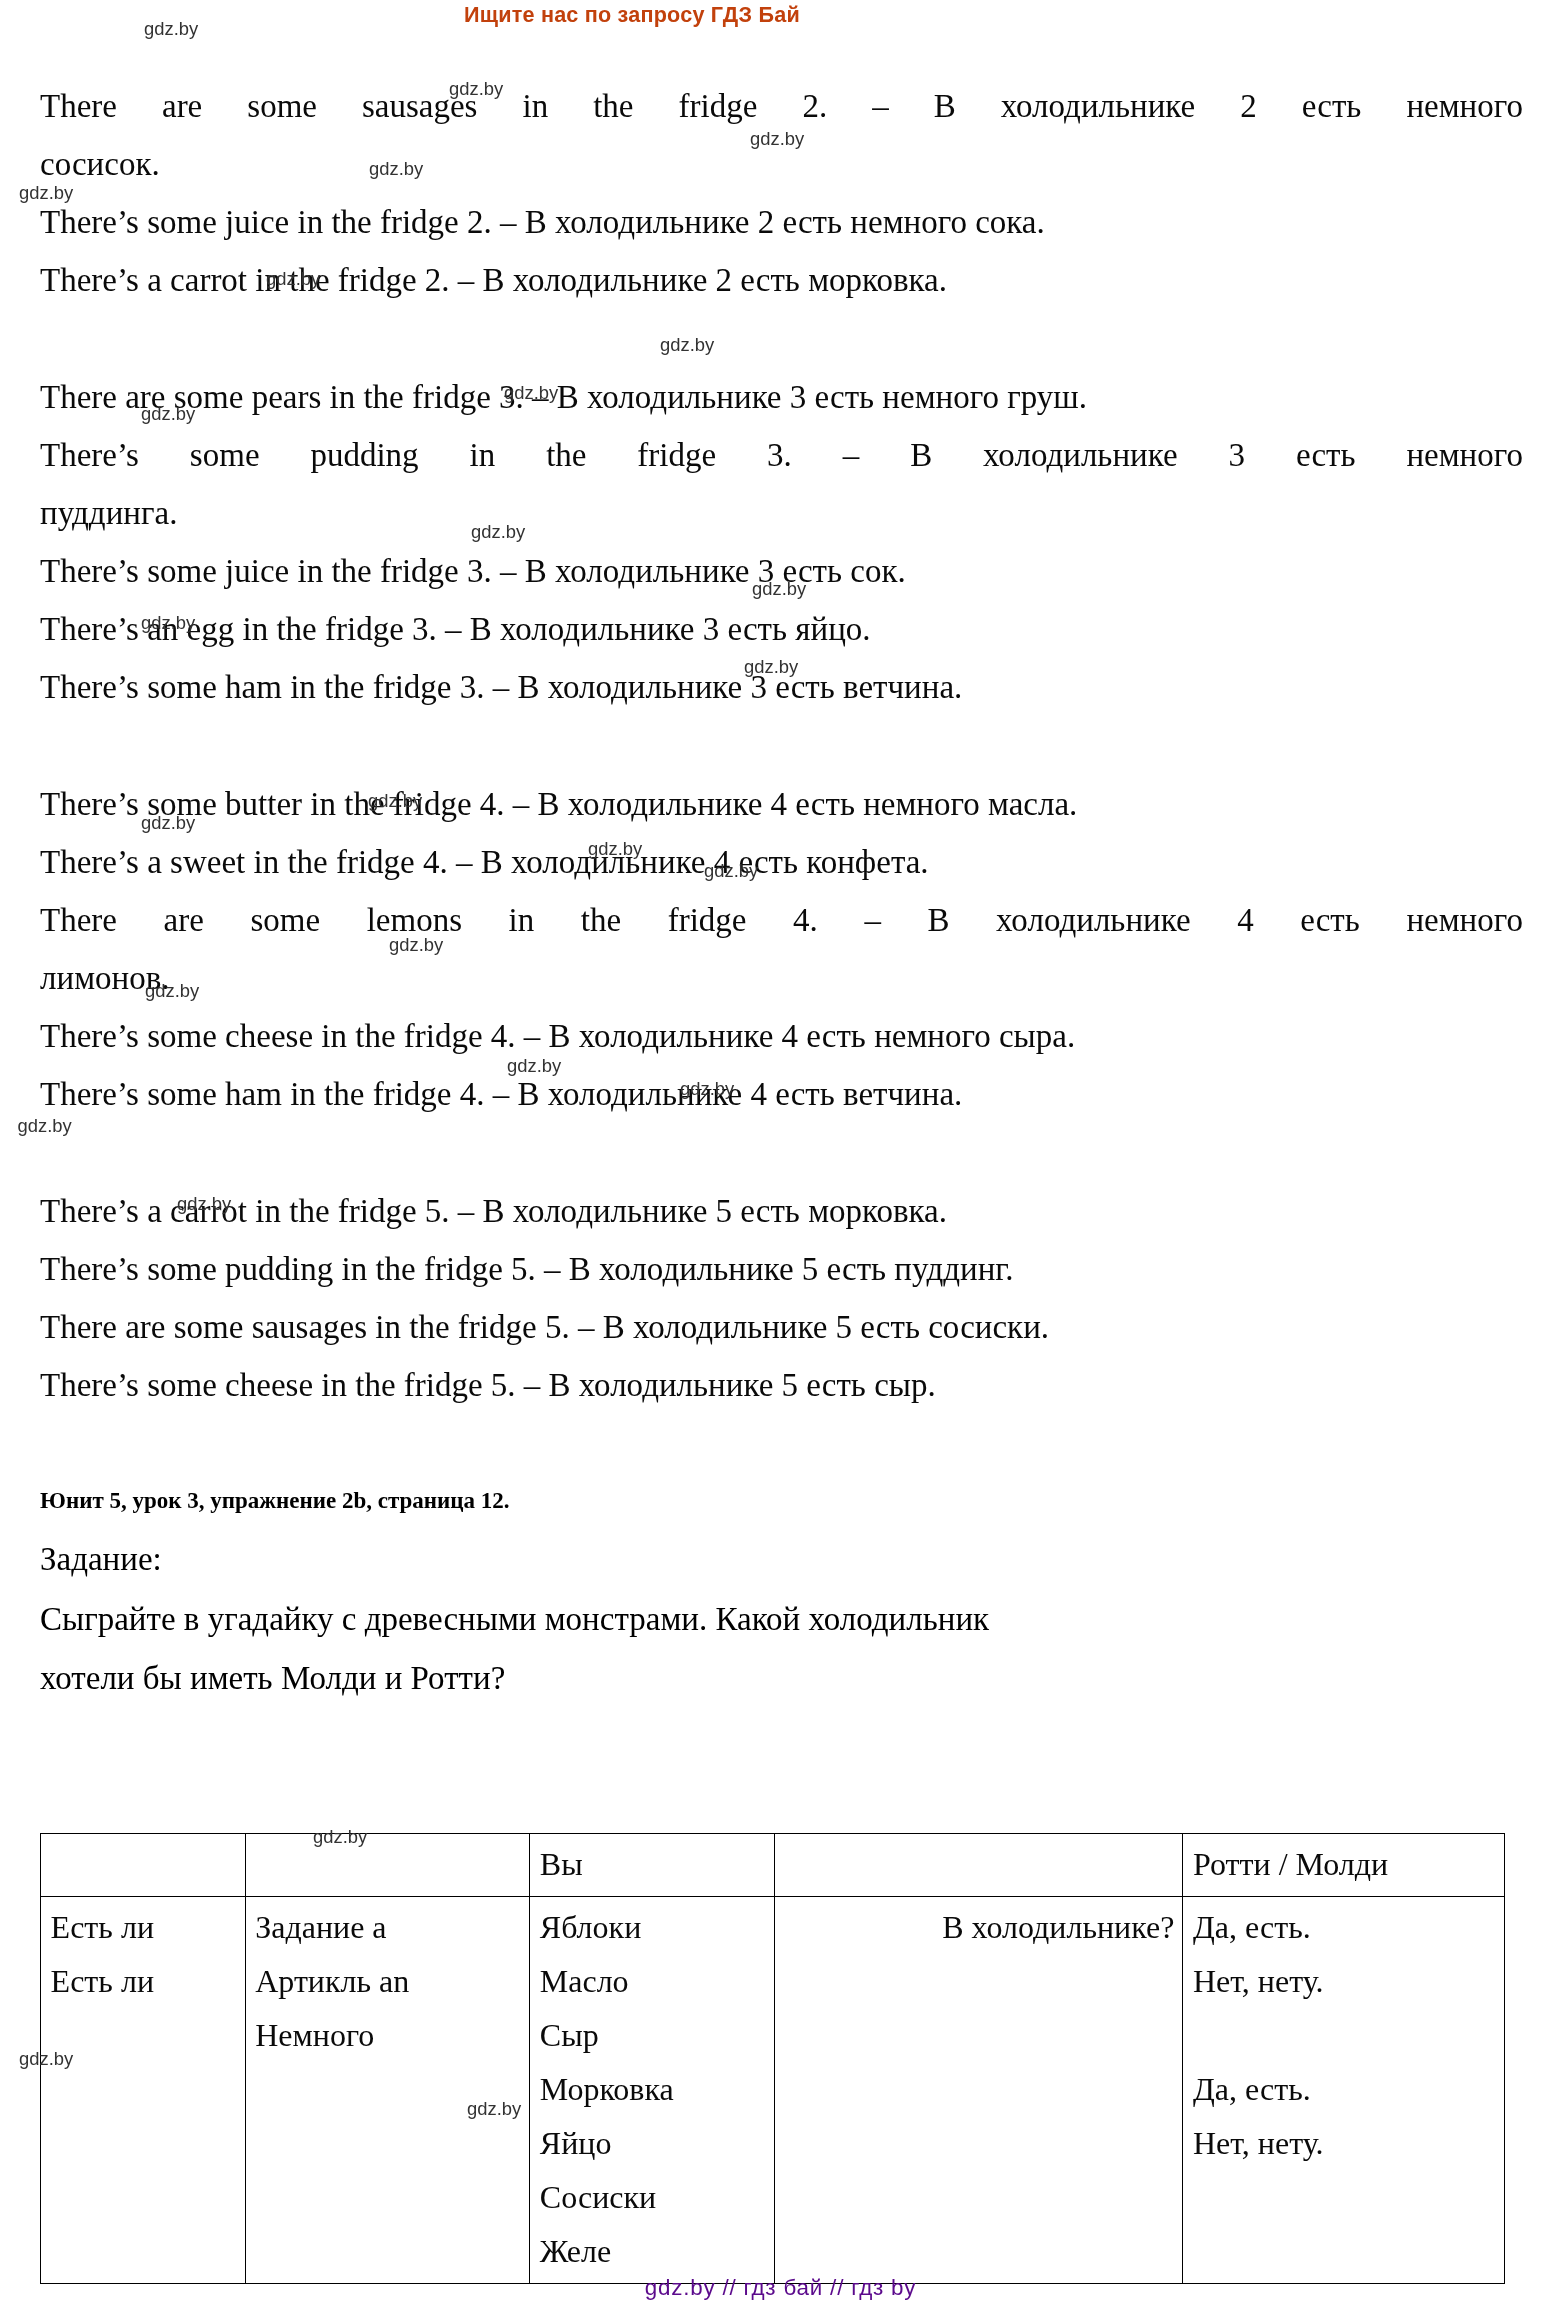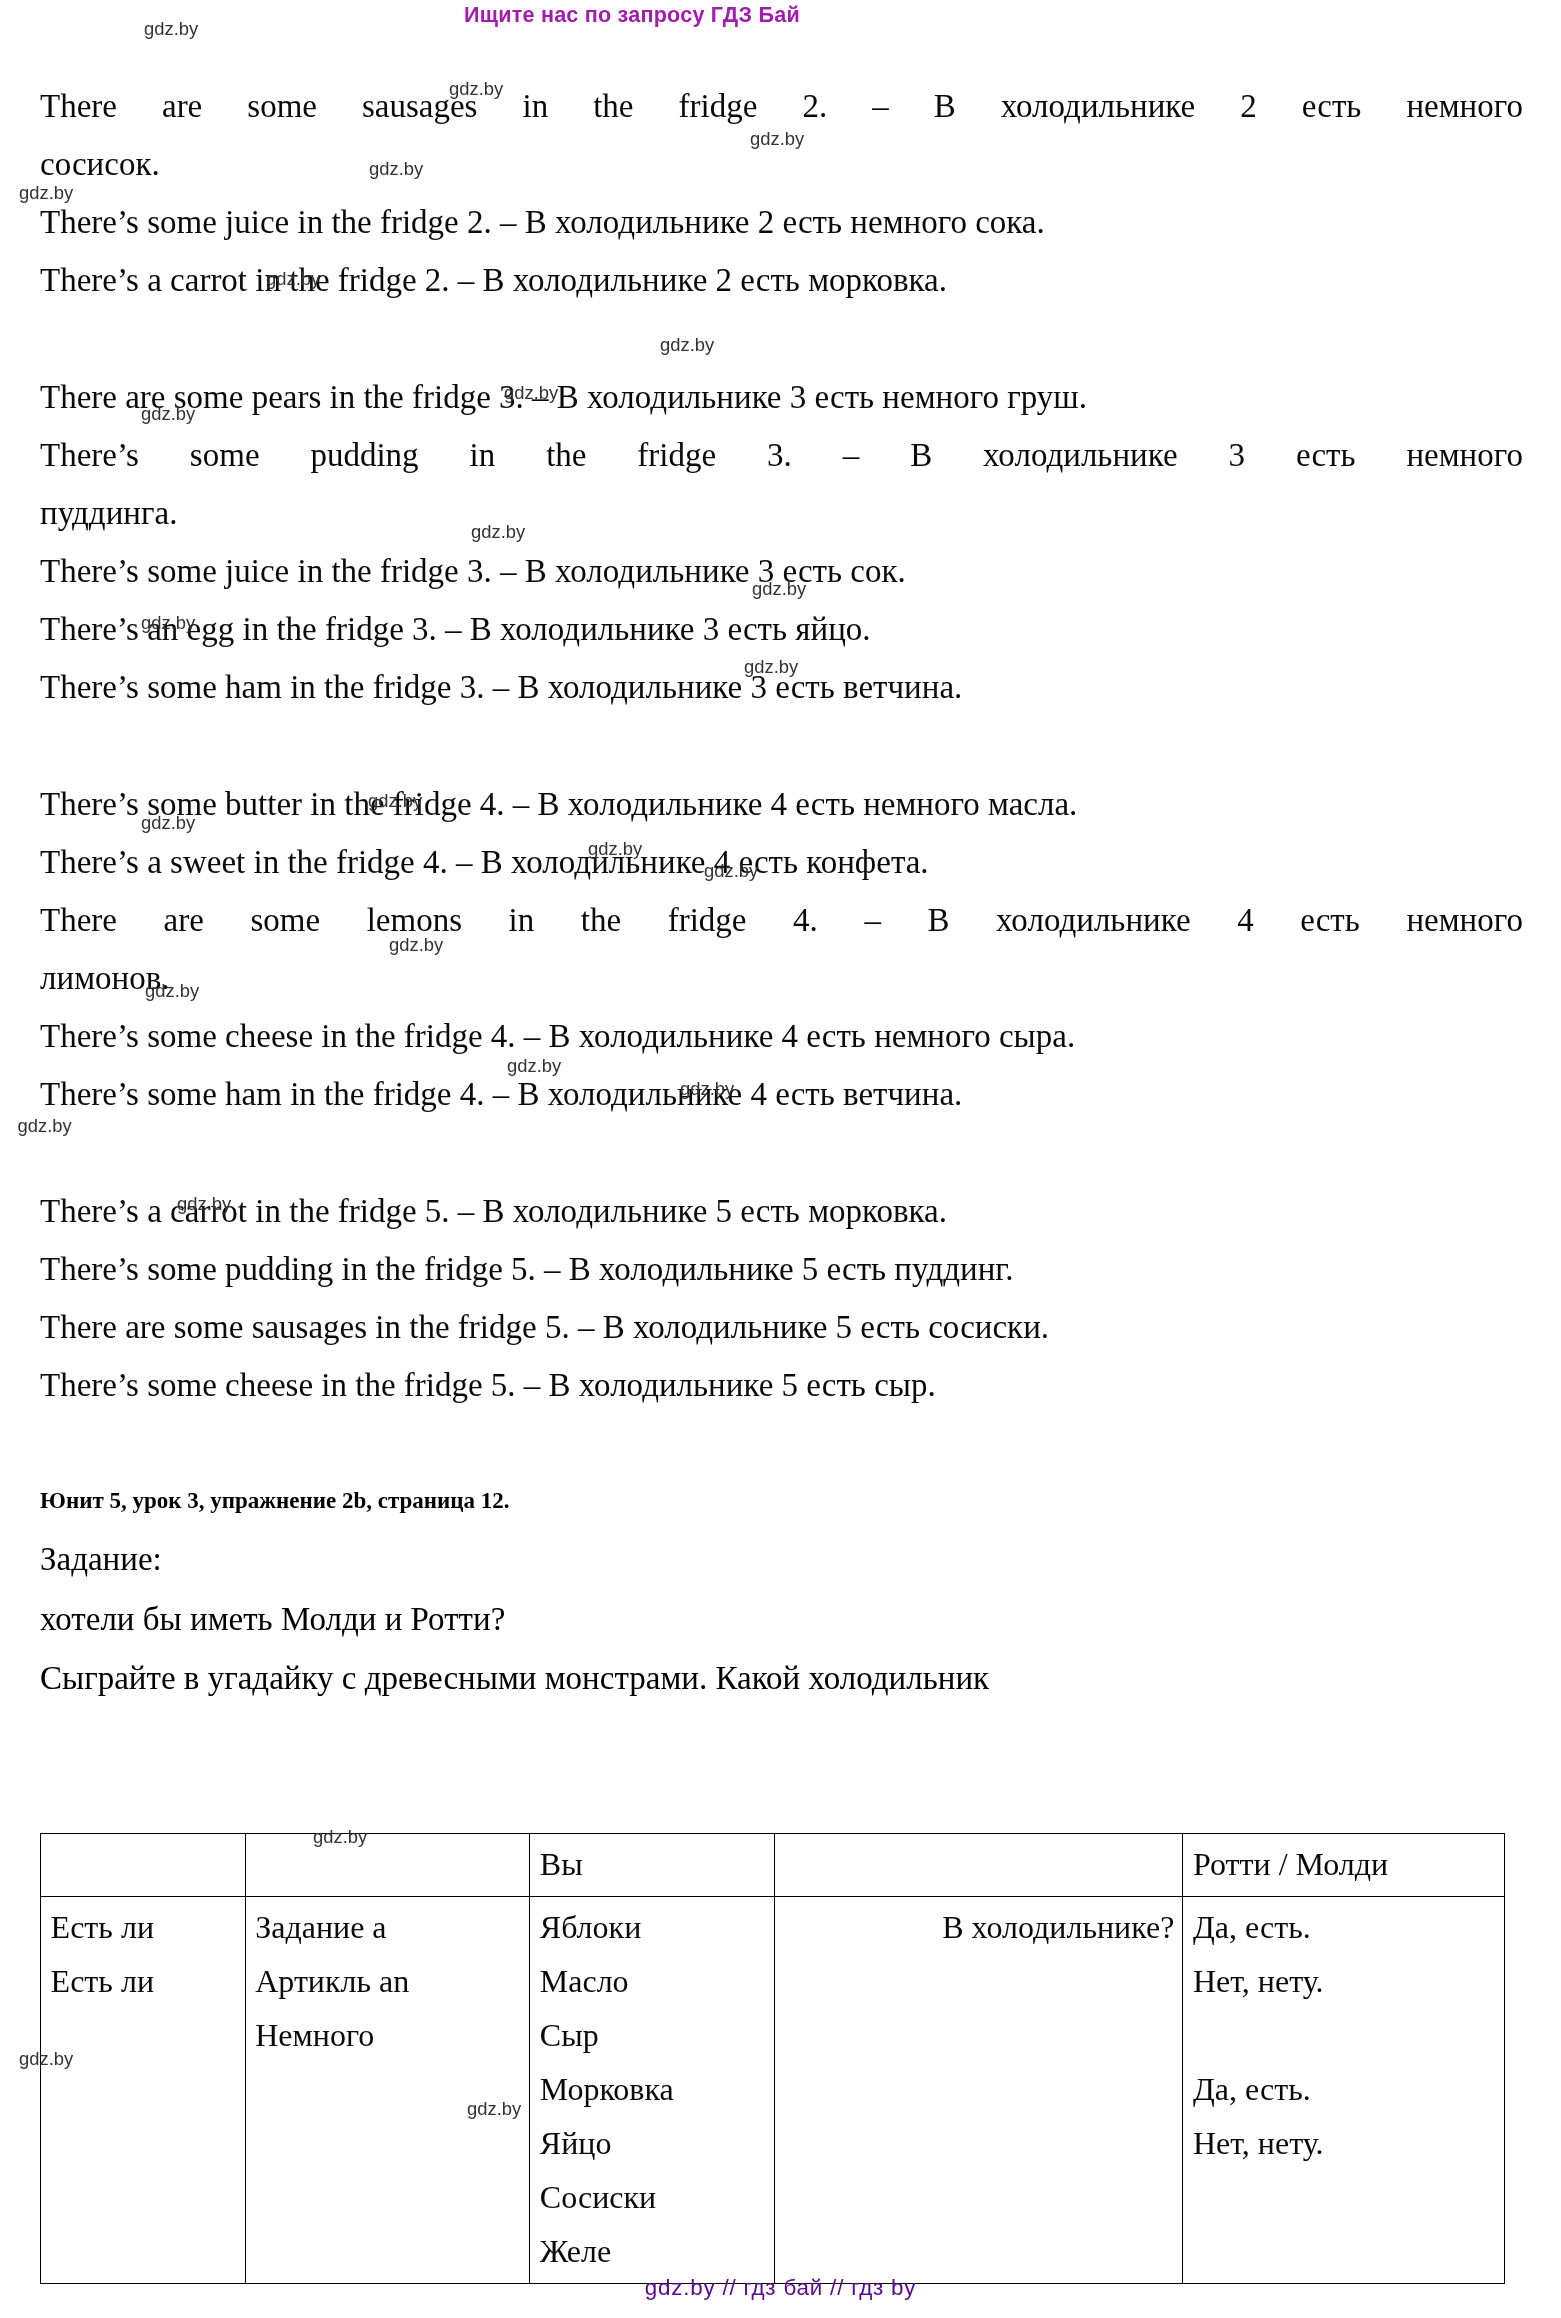--- a/index.html
+++ b/index.html
@@ -19,21 +19,21 @@
   
   .top-banner {
     position: absolute;
     top: 1.6px;
     left: 0;
     width: 1264px;
     text-align: center;
     font-family: "Liberation Sans", sans-serif;
     font-size: 21.6px;
     font-weight: bold;
-    color: #a21caf;
+    color: #c2410c;
     letter-spacing: 0.2px;
   }
 
   
   .content {
     position: absolute;
     top: 77px;
     left: 40px;
     width: 1487px;
   }
@@ -155,22 +155,22 @@
 
   <div class="line">There’s a carrot in the fridge 5. – В холодильнике 5 есть морковка.</div>
   <div class="line">There’s some pudding in the fridge 5. – В холодильнике 5 есть пуддинг.</div>
   <div class="line">There are some sausages in the fridge 5. – В холодильнике 5 есть сосиски.</div>
   <div class="line">There’s some cheese in the fridge 5. – В холодильнике 5 есть сыр.</div>
 
   <div class="gap-block"></div>
 
   <div class="heading">Юнит 5, урок 3, упражнение 2b, страница 12.</div>
   <div class="task-label">Задание:</div>
+  <div class="task-body">Сыграйте в угадайку с древесными монстрами. Какой холодильник</div>
   <div class="task-body">хотели бы иметь Молди и Ротти?</div>
-  <div class="task-body">Сыграйте в угадайку с древесными монстрами. Какой холодильник</div>
 
 </div>
 
 <div class="tbl-wrap">
 <table class="grid">
   <tbody>
         <tr class="head">
     <td class="c1"></td>
     <td class="c2"></td>
     <td class="c3">Вы</td>

